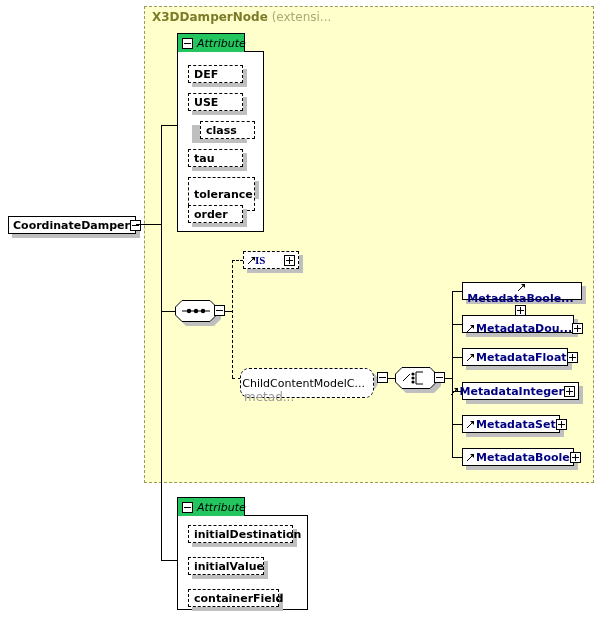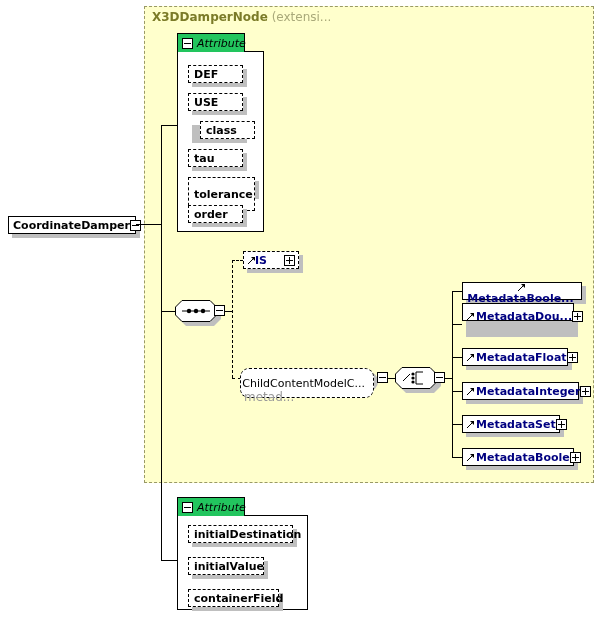--- a/index.html
+++ b/index.html
@@ -252,21 +252,21 @@
     </svg>
   </div>
   <span class="toggle abs" style="left:214px; top:305px;"></span>
   <div class="line-h" style="left:225px; top:311px; width:8px;"></div>
 
   <div class="dline-v" style="left:232px; top:260px; height:118px;"></div>
   <div class="dline-h" style="left:232px; top:260px; width:11px;"></div>
   <div class="dline-h" style="left:232px; top:378px; width:9px;"></div>
 
   <div class="shadow-wrap" style="left:247px; top:255px; width:56px; height:18px;"></div>
-  <div class="node dashed ref" style="left:243px; top:251px; width:56px; height:18px; padding:0 3px 0 0; justify-content:space-between;">
+  <div class="node dashed ref" style="left:243px; top:251px; width:56px; height:18px; padding:0 3px 0 0; justify-content:space-between;font-family:Liberation Serif, serif;">
     <span class="arrow-icon">
       <svg width="9" height="9" viewBox="0 0 9 9">
         <line x1="1" y1="8" x2="7" y2="2" stroke="#000000" stroke-width="1"></line>
         <polygon points="8,1 8,5 4,1" fill="#000000"></polygon>
       </svg>
     </span>
     <span class="nlabel" style="flex:1 1 auto; margin-left:-2px;">IS</span>
     <span class="toggle plus"></span>
   </div>
 
@@ -309,21 +309,21 @@
       <svg width="9" height="9" viewBox="0 0 9 9">
         <line x1="1" y1="8" x2="7" y2="2" stroke="#000000" stroke-width="1"></line>
         <polygon points="8,1 8,5 4,1" fill="#000000"></polygon>
       </svg>
     </span>
     <span class="nlabel" style="flex:1 1 auto;">MetadataBoole...</span>
     <span class="toggle plus"></span>
   </div>
 
   <div class="shadow-wrap" style="left:466px; top:319px; width:112px; height:18px;"></div>
-  <div class="node solid ref" style="left:462px; top:303px; width:112px; height:18px; padding:8px 3px 0 0; justify-content:space-between;">
+  <div class="node solid ref" style="left:462px; top:315px; width:112px; height:18px; padding:8px 3px 0 0; justify-content:space-between;">
     <span class="arrow-icon">
       <svg width="9" height="9" viewBox="0 0 9 9">
         <line x1="1" y1="8" x2="7" y2="2" stroke="#000000" stroke-width="1"></line>
         <polygon points="8,1 8,5 4,1" fill="#000000"></polygon>
       </svg>
     </span>
     <span class="nlabel" style="flex:1 1 auto;">MetadataDou...</span>
     <span class="toggle plus"></span>
   </div>
 
@@ -333,21 +333,21 @@
       <svg width="9" height="9" viewBox="0 0 9 9">
         <line x1="1" y1="8" x2="7" y2="2" stroke="#000000" stroke-width="1"></line>
         <polygon points="8,1 8,5 4,1" fill="#000000"></polygon>
       </svg>
     </span>
     <span class="nlabel" style="flex:1 1 auto;">MetadataFloat</span>
     <span class="toggle plus"></span>
   </div>
 
   <div class="shadow-wrap" style="left:466px; top:386px; width:117px; height:18px;"></div>
-  <div class="node solid ref" style="left:462px; top:382px; width:117px; height:18px; padding:0 3px 0 0; justify-content:flex-start;">
+  <div class="node solid ref" style="left:462px; top:382px; width:117px; height:18px; padding:0 3px 0 0; justify-content:flex-end;">
     <span class="arrow-icon">
       <svg width="9" height="9" viewBox="0 0 9 9">
         <line x1="1" y1="8" x2="7" y2="2" stroke="#000000" stroke-width="1"></line>
         <polygon points="8,1 8,5 4,1" fill="#000000"></polygon>
       </svg>
     </span>
     <span class="nlabel" style="flex:1 1 auto;">MetadataInteger</span>
     <span class="toggle plus"></span>
   </div>
 

